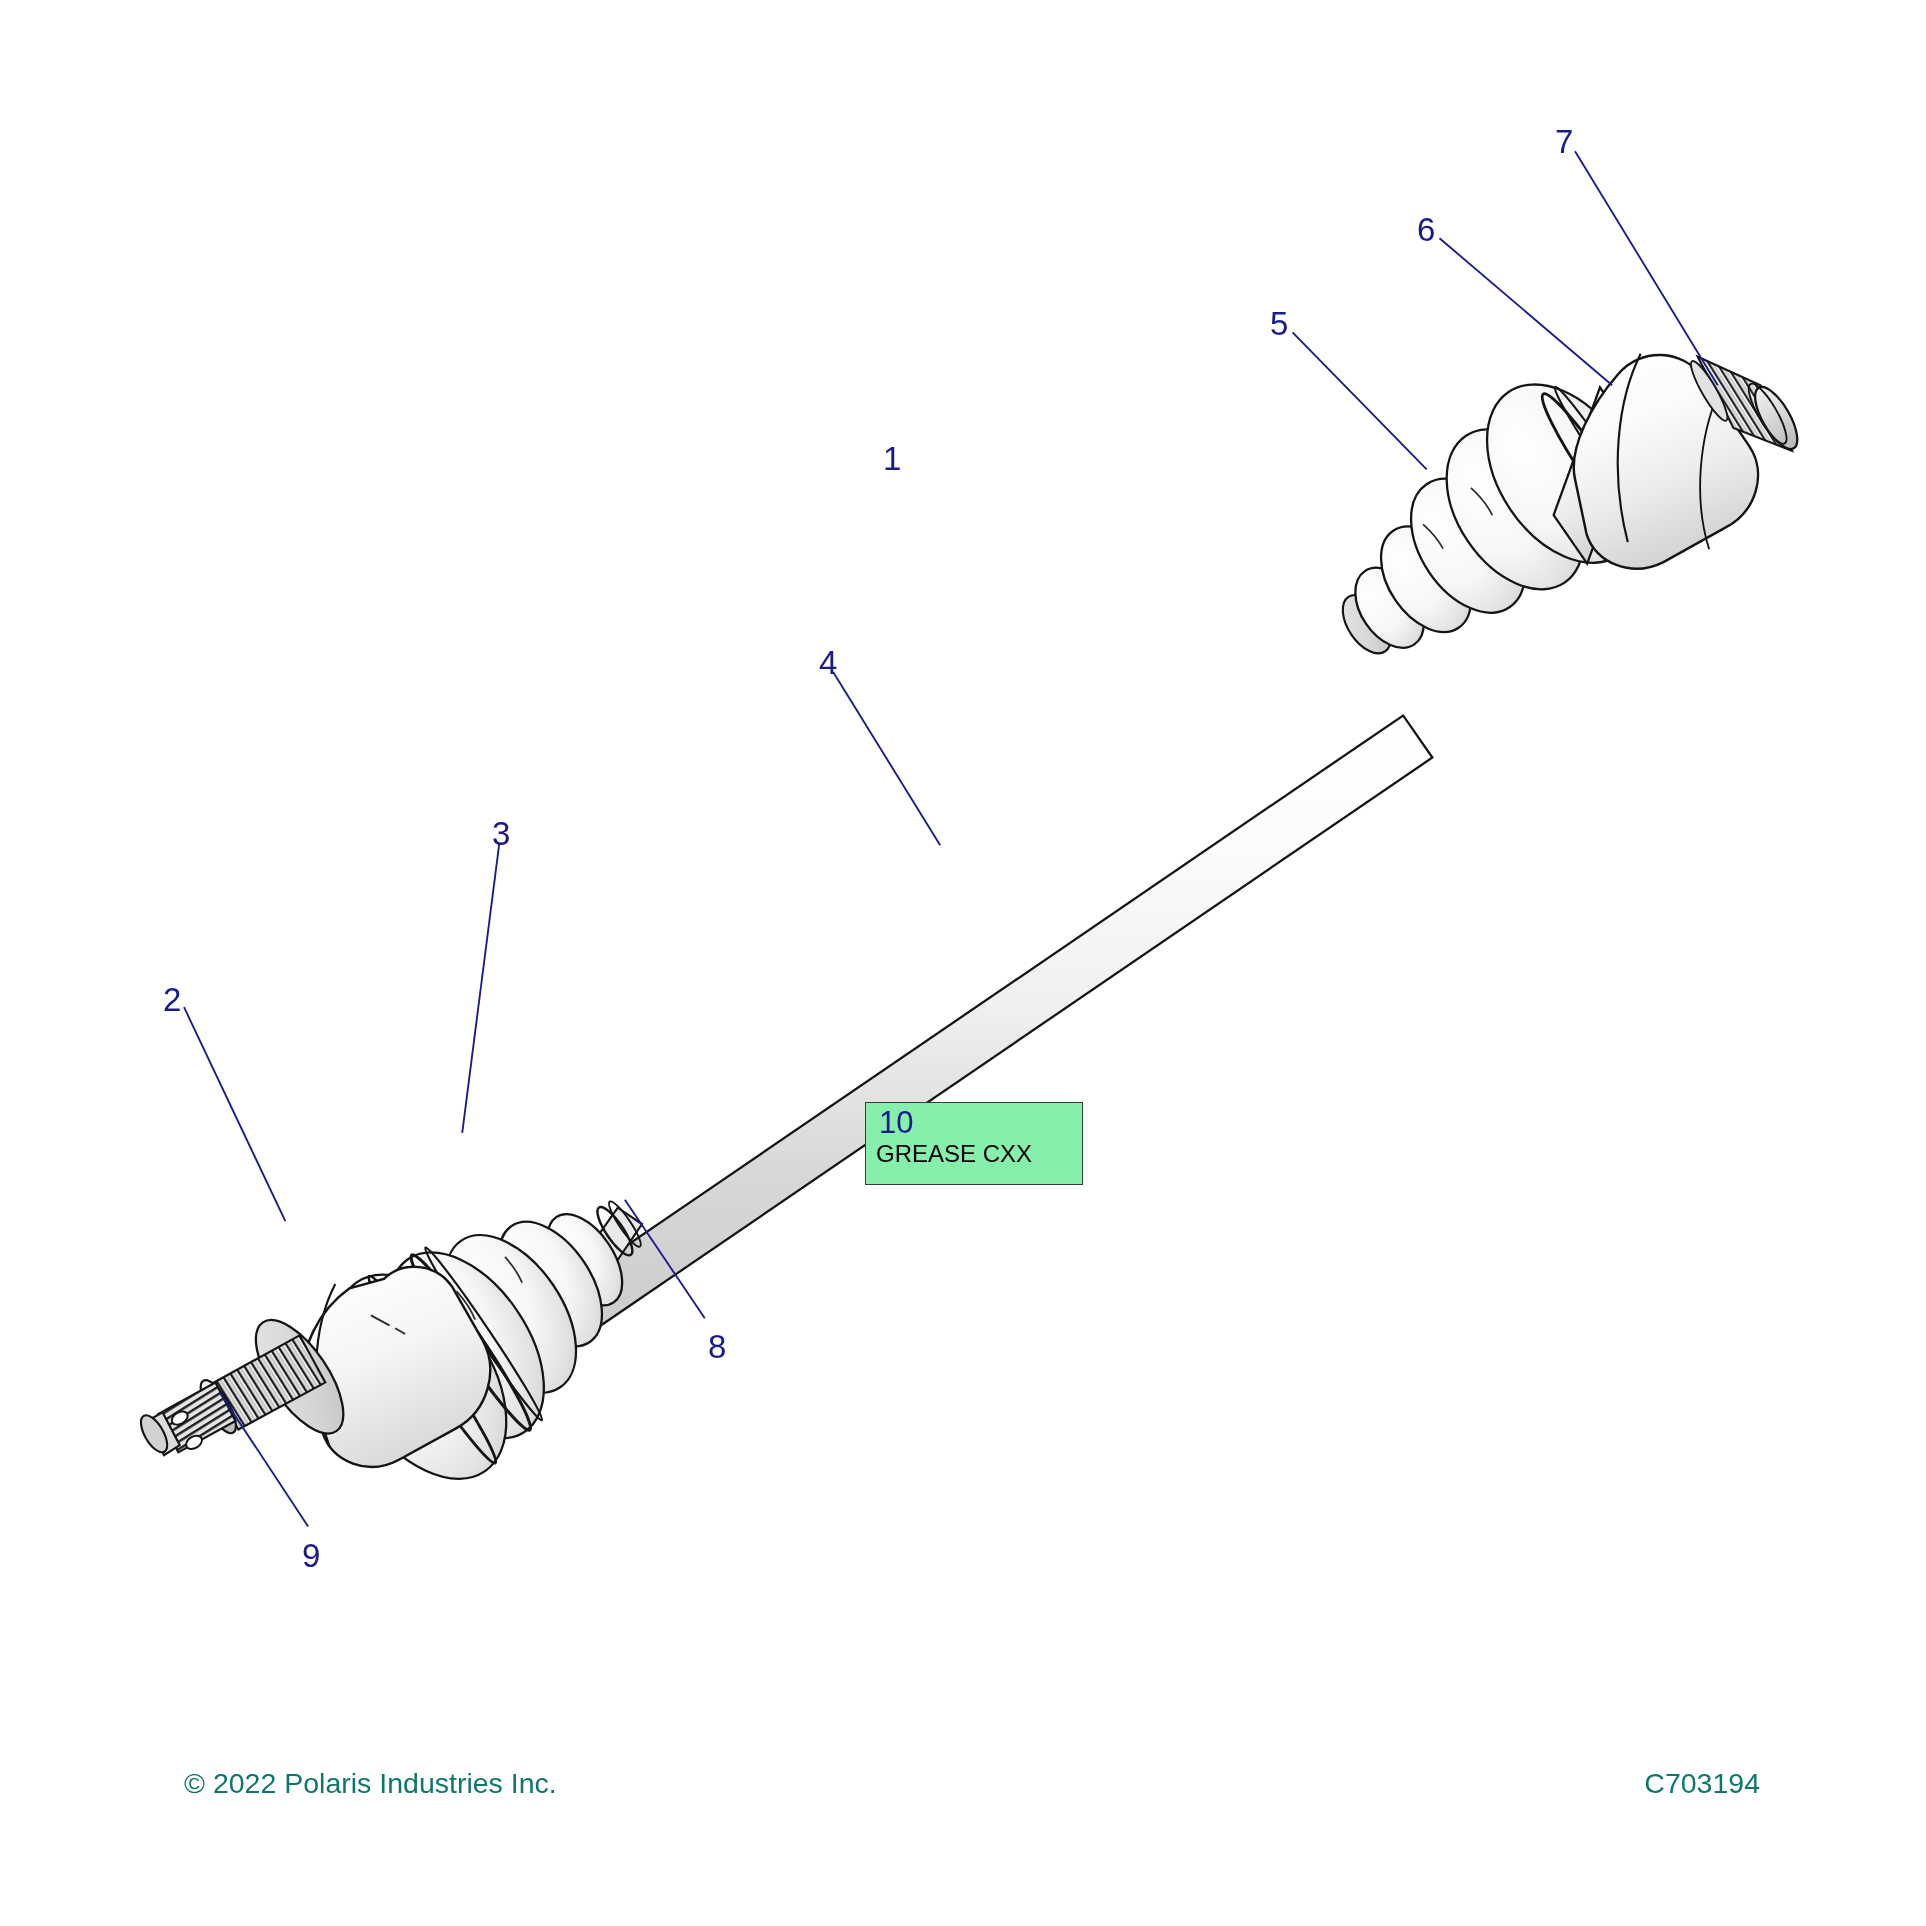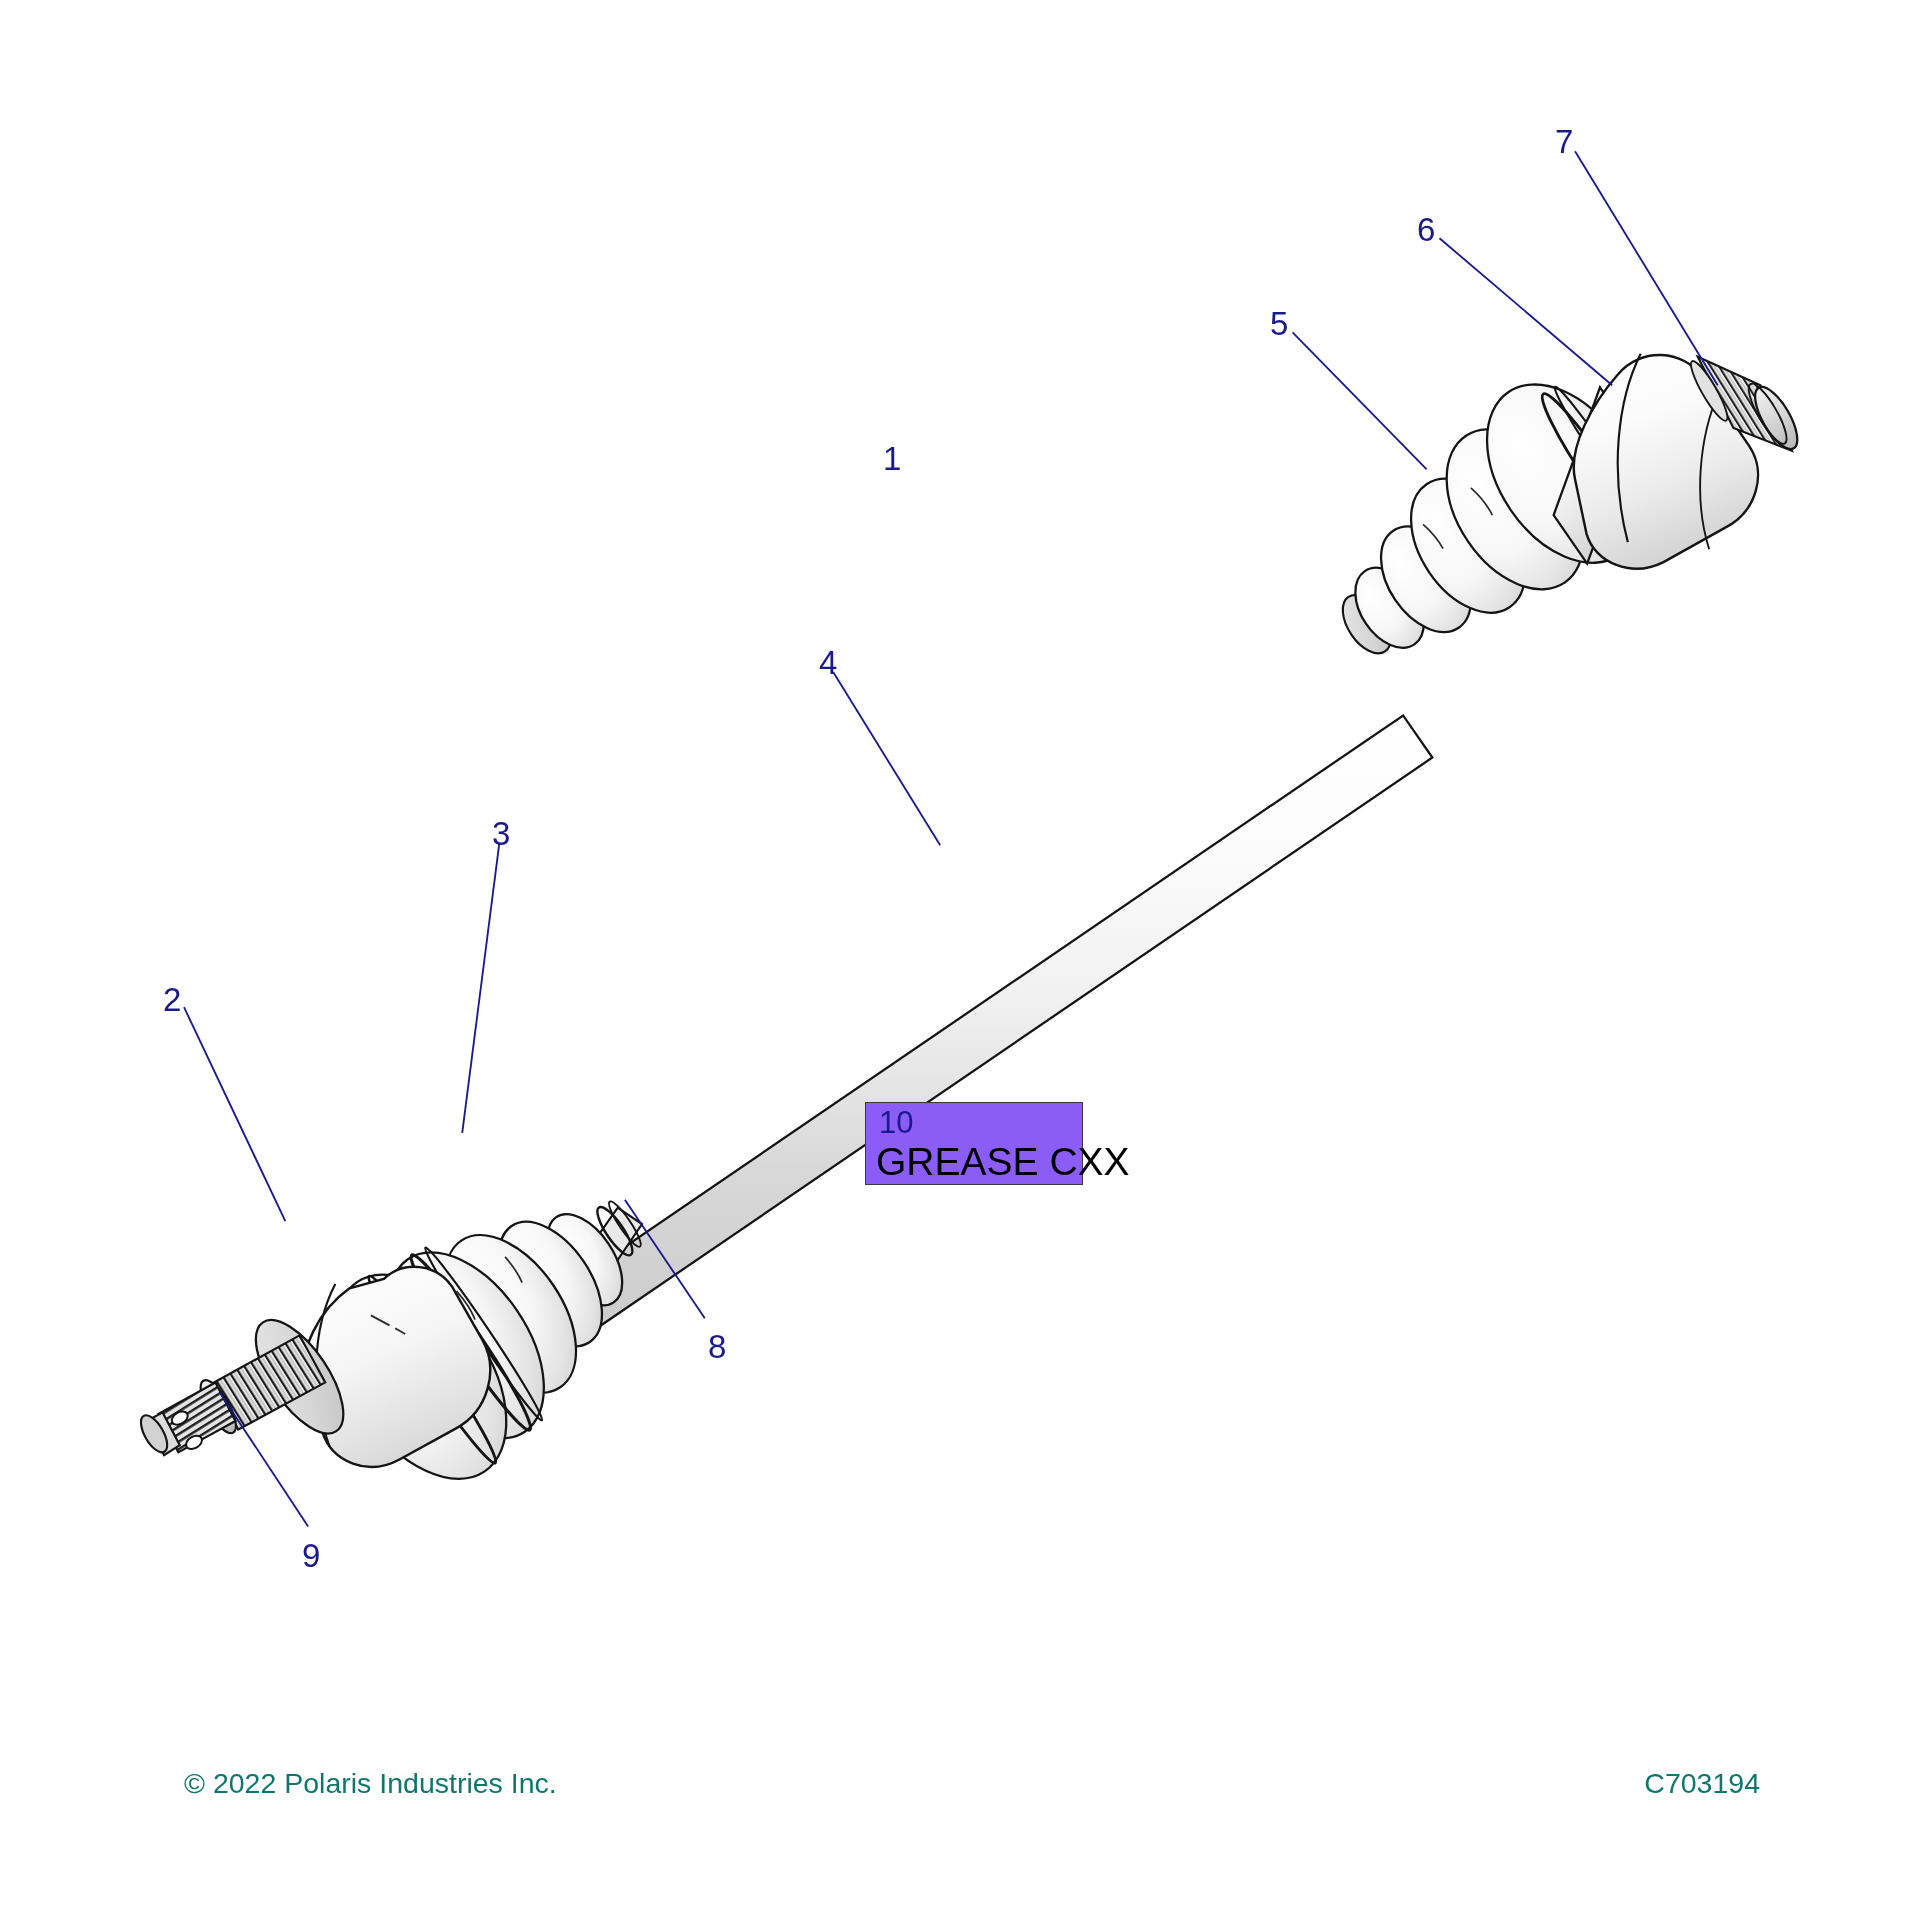--- a/index.html
+++ b/index.html
@@ -33,37 +33,37 @@
     white-space: nowrap;
     user-select: none;
   }
   #grease-box {
     position: absolute;
     left: 865px;
     top: 1102px;
     width: 218px;
     height: 83px;
     border: 1.4px solid #3a3a3a;
-    background: #8b5cf6;
+    background: #86efac;
     box-sizing: border-box;
   }
   #grease-num {
     position: absolute;
     left: 13px;
     top: 4.3px;
     color: #1a1a8c;
     font-size: 31px;
     line-height: 1;
   }
   #grease-text {
     position: absolute;
     left: 10px;
     top: 39px;
     color: #000000;
-    font-size: 39px;
+    font-size: 24px;
     line-height: 1;
     white-space: nowrap;
   }
   .footer-text {
     position: absolute;
     color: #0f766e;
     font-size: 28.5px;
     line-height: 1;
     white-space: nowrap;
   }

